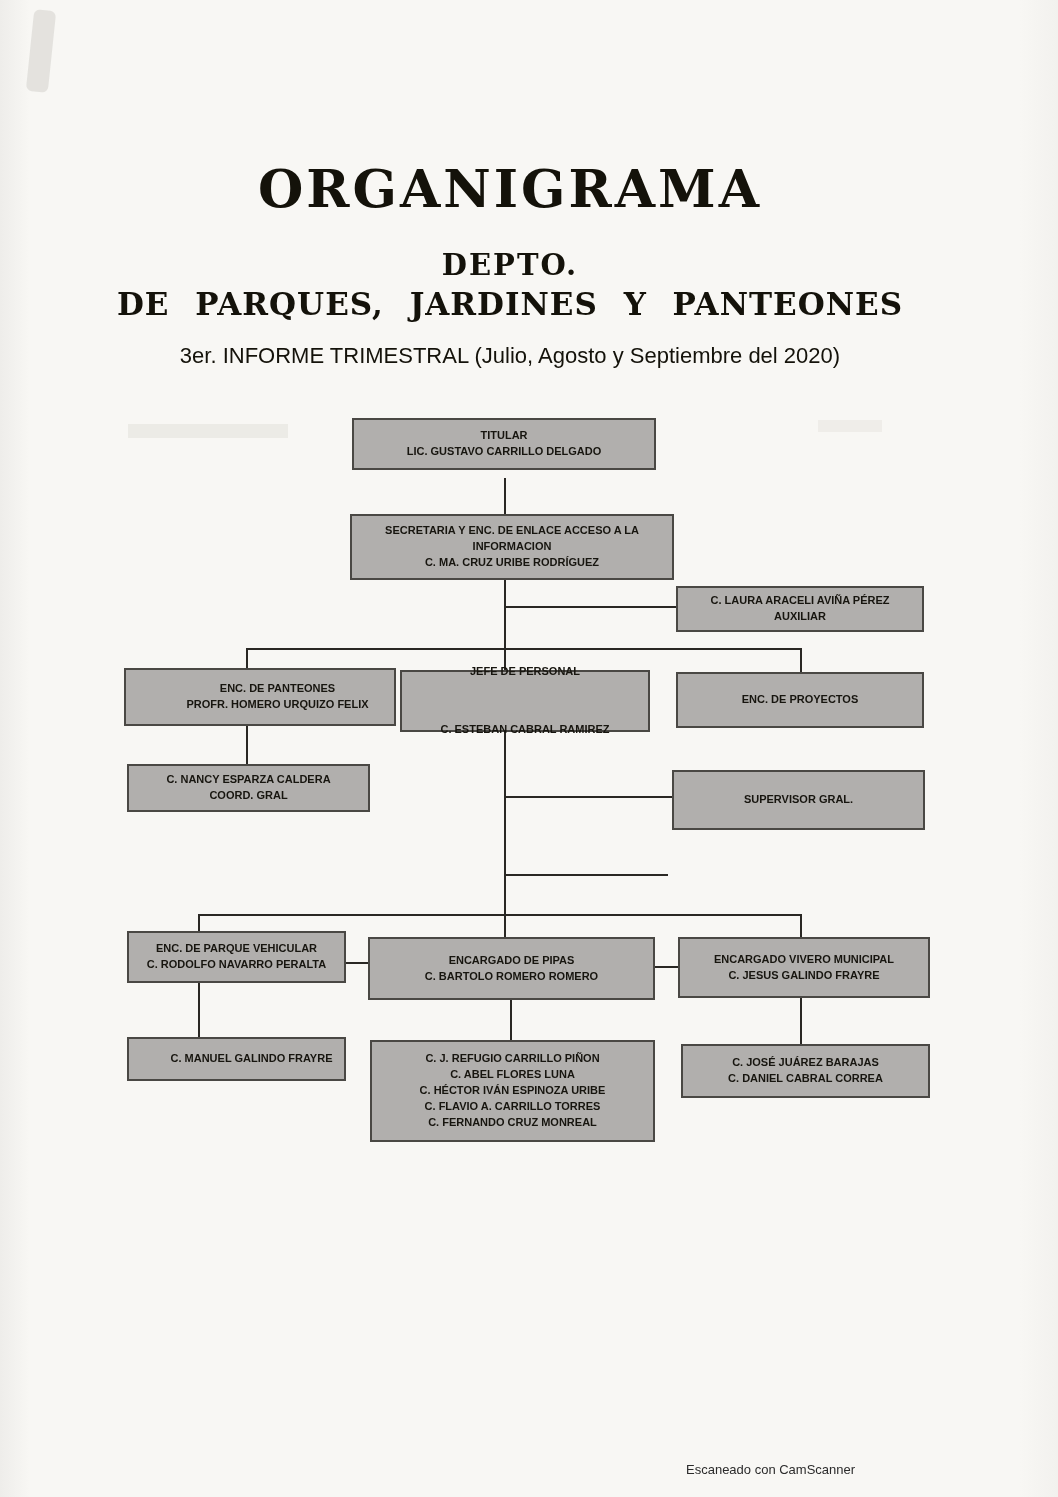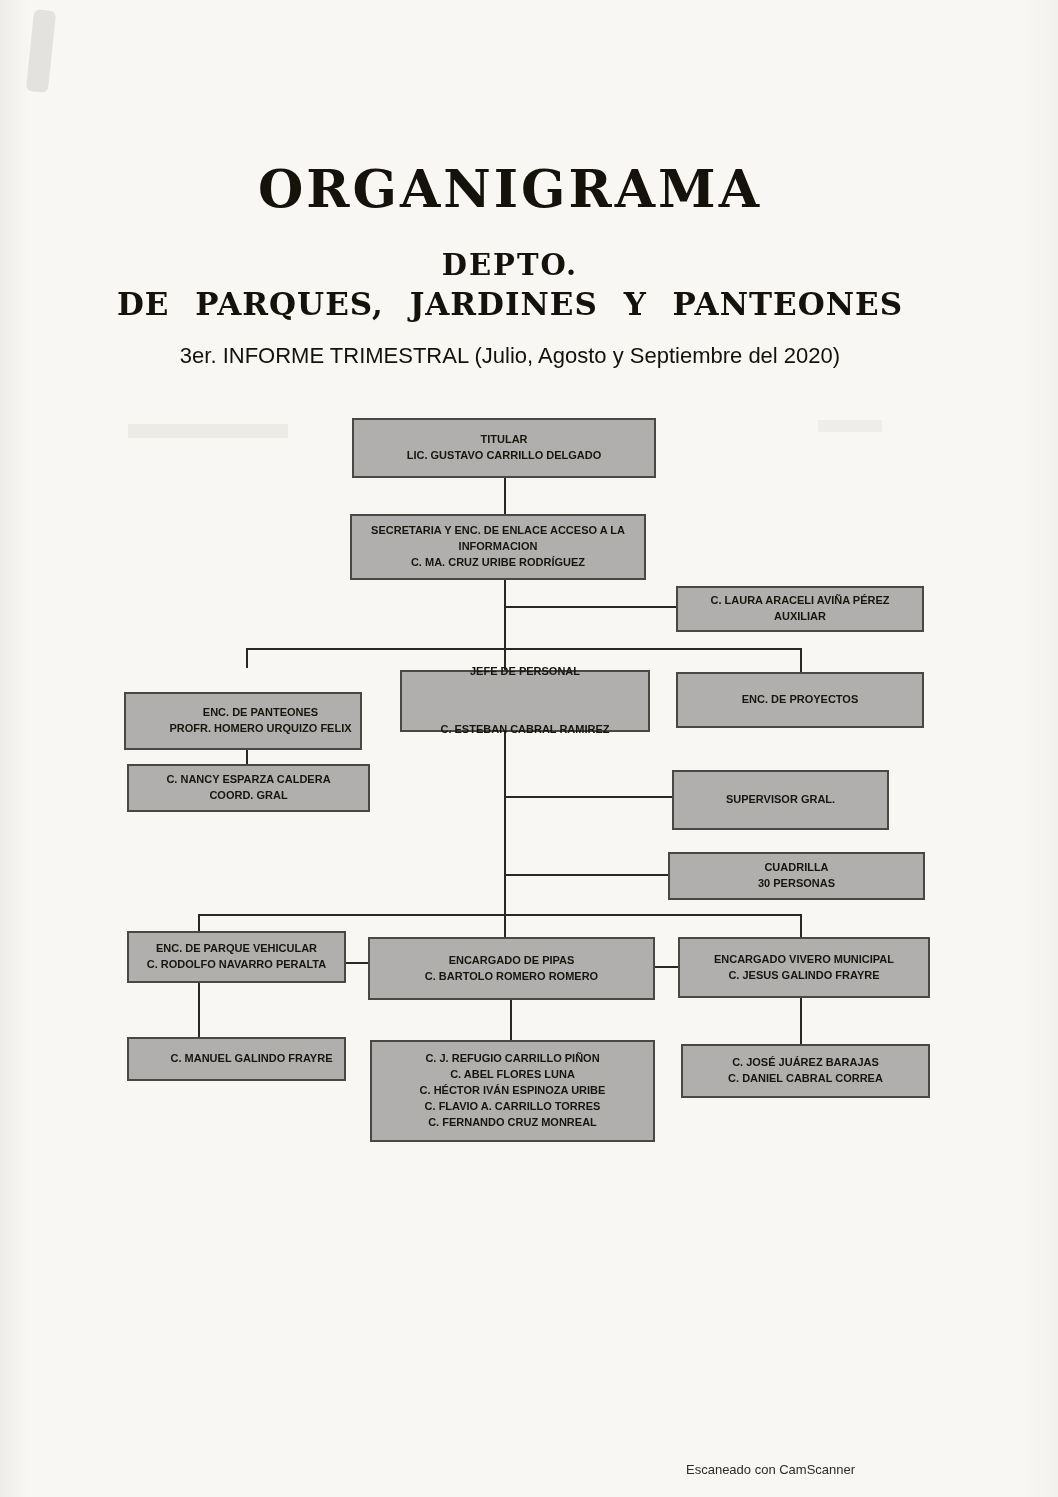--- a/index.html
+++ b/index.html
@@ -91,62 +91,58 @@
   <div class="cl" style="left:505px; top:874px; width:163px; height:2px;"></div>
   <div class="cl" style="left:198px; top:914px; width:604px; height:2px;"></div>
   <div class="cl" style="left:198px; top:914px; width:2px; height:17px;"></div>
   <div class="cl" style="left:800px; top:914px; width:2px; height:23px;"></div>
   <div class="cl" style="left:198px; top:983px; width:2px; height:54px;"></div>
   <div class="cl" style="left:510px; top:1000px; width:2px; height:40px;"></div>
   <div class="cl" style="left:800px; top:998px; width:2px; height:46px;"></div>
   <div class="cl" style="left:346px; top:962px; width:22px; height:2px;"></div>
   <div class="cl" style="left:655px; top:966px; width:23px; height:2px;"></div>
 
-  <div class="node" style="left:352px; top:418px; width:304px; height:60px;">
+  <div class="node" style="left:352px; top:418px; width:304px; height:52px;">
     <div class="nl">TITULAR</div>
     <div class="nl">LIC. GUSTAVO CARRILLO DELGADO</div>
   </div>
 
-  <div class="node" style="left:350px; top:514px; width:296px; height:66px;">
+  <div class="node" style="left:350px; top:514px; width:324px; height:66px;">
     <div class="nl">SECRETARIA Y ENC. DE ENLACE ACCESO A LA INFORMACION</div>
     <div class="nl">C. MA. CRUZ URIBE RODRÍGUEZ</div>
   </div>
 
   <div class="node" style="left:676px; top:586px; width:248px; height:46px;">
     <div class="nl">C. LAURA ARACELI AVIÑA PÉREZ</div>
     <div class="nl">AUXILIAR</div>
   </div>
 
-  <div class="node" style="left:124px; top:692px; width:238px; height:58px;padding-left:43px;">
+  <div class="node" style="left:124px; top:668px; width:272px; height:58px;padding-left:43px;">
     <div class="nl">ENC. DE PANTEONES</div>
     <div class="nl">PROFR. HOMERO URQUIZO FELIX</div>
   </div>
 
   <div class="node" style="left:400px; top:670px; width:250px; height:62px;gap:42px;">
     <div class="nl">JEFE DE PERSONAL</div>
     <div class="nl">C. ESTEBAN CABRAL RAMIREZ</div>
   </div>
 
   <div class="node" style="left:676px; top:672px; width:248px; height:56px;">
     <div class="nl">ENC. DE PROYECTOS</div>
   </div>
 
   <div class="node" style="left:127px; top:764px; width:243px; height:48px;justify-content:center;">
     <div class="nl">C. NANCY ESPARZA CALDERA</div>
     <div class="nl">COORD. GRAL</div>
   </div>
 
-  <div class="node" style="left:672px; top:770px; width:217px; height:60px;">
+  <div class="node" style="left:672px; top:770px; width:253px; height:60px;">
     <div class="nl">SUPERVISOR GRAL.</div>
   </div>
 
-  <div class="node" style="left:668px; top:852px; width:257px; height:48px;">
-    <div class="nl">CUADRILLA</div>
-    <div class="nl">30 PERSONAS</div>
-  </div>
 
   <div class="node" style="left:127px; top:931px; width:219px; height:52px;">
     <div class="nl">ENC. DE PARQUE VEHICULAR</div>
     <div class="nl">C. RODOLFO NAVARRO PERALTA</div>
   </div>
 
   <div class="node" style="left:368px; top:937px; width:287px; height:63px;">
     <div class="nl">ENCARGADO DE PIPAS</div>
     <div class="nl">C. BARTOLO ROMERO ROMERO</div>
   </div>

